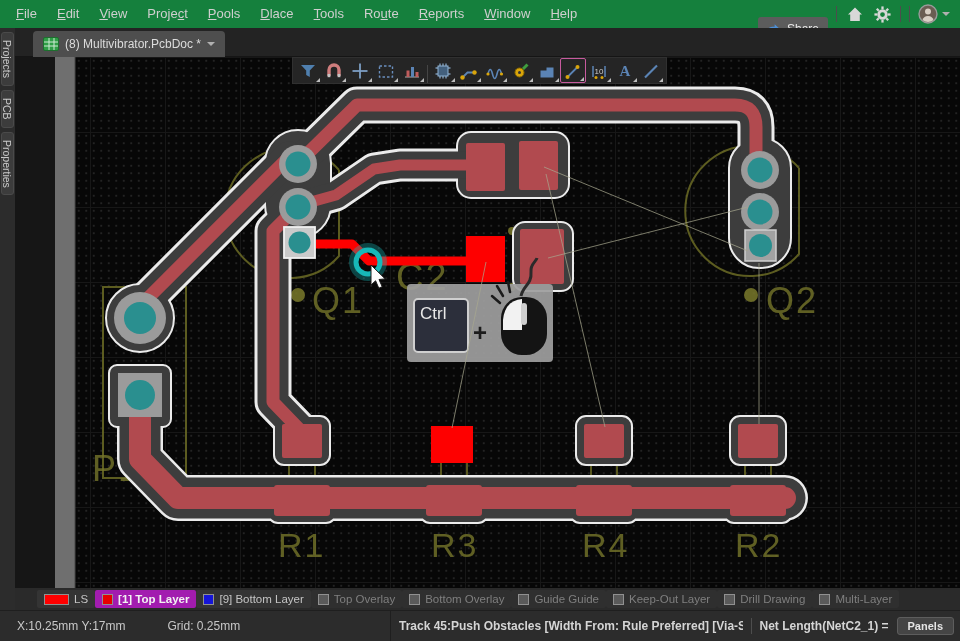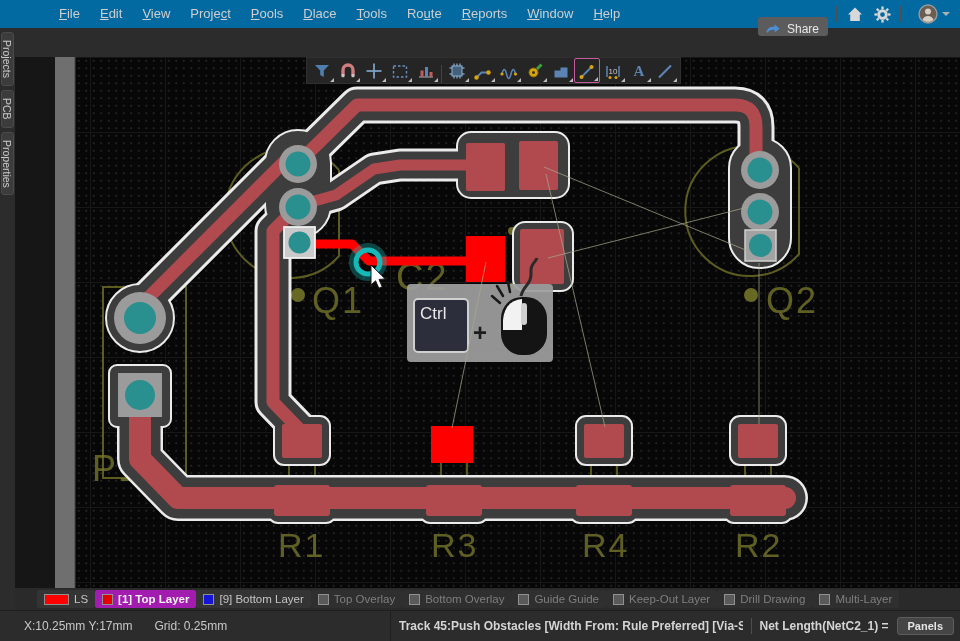--- a/index.html
+++ b/index.html
@@ -1,20 +1,20 @@
 <!DOCTYPE html>
 <html><head>
 <meta charset="utf-8">
 <style>
   * { margin:0; padding:0; box-sizing:border-box; }
   html,body { width:960px; height:641px; overflow:hidden; background:#111; font-family:"Liberation Sans", sans-serif; }
   #app { position:relative; width:960px; height:641px; background:#2c2c2c; }
 
   
-  #menubar { position:absolute; left:0; top:0; width:960px; height:28px; background:#0369a1; display:flex; align-items:center; color:#cfcfcf; font-size:13px;padding-left:43px; }
+  #menubar { position:absolute; left:0; top:0; width:960px; height:28px; background:#15803d; display:flex; align-items:center; color:#cfcfcf; font-size:13px; }
   .menu-item { padding:0 10px; height:28px; line-height:28px; cursor:default; }
   .menu-item:first-child { margin-left:6px; }
   .menu-item .mn { text-decoration:underline; }
   #menubar-right { margin-left:auto; display:flex; align-items:center; gap:8px; padding-right:10px; }
   .tb-sep { width:1px; height:16px; background:#4d4d4d; }
   #share-btn { display:flex; align-items:flex-end; gap:5px; background:#5c5c5c; border-radius:3px; height:19px; padding:0 9px 0 6px; font-size:12px; color:#e8e8e8;margin-top:24px; }
   #account { display:flex; align-items:center; gap:5px; color:#d2d2d2; font-size:12.5px; }
   #avatar-wrap { display:flex; align-items:center; gap:4px; }
   .caret { width:0; height:0; border-left:4px solid transparent; border-right:4px solid transparent; border-top:4px solid #b0b0b0; }
 
@@ -58,21 +58,21 @@
   #layerbar { position:absolute; left:15px; top:588px; width:945px; height:22px; background:#2a2a2a; display:flex; align-items:center; padding-left:22px; font-size:11.5px; }
   .ltab { display:flex; align-items:center; gap:5px; height:18px; padding:0 7px; border-radius:2px; background:#343434; color:#c4c4c4; white-space:nowrap; }
   .ltab.active { background:#a21caf; color:#f2f2f2; font-weight:bold; }
   .ltab.disabled { background:#2f2f2f; color:#7f7f7f; }
   .lsw { width:11px; height:11px; border:1px solid #909090; background:#5a5a5a; }
   .lsw.red { background:#e60000; } .lsw.blue { background:#1515d8; }
   .lsw.wide { width:25px; background:#ff0000; }
 
   
   #statusbar { position:absolute; left:0; top:610px; width:960px; height:31px; background:#2c2c2c; border-top:1px solid #1f1f1f; display:flex; align-items:center; color:#c8c8c8; font-size:12px; }
-  #status-left { width:390px; display:flex; gap:22px; padding-left:24px; }
+  #status-left { width:390px; display:flex; gap:42px; padding-left:17px; }
   #status-right { flex:1; display:flex; align-items:center; gap:8px; border-left:1px solid #1f1f1f; padding-left:8px; height:100%; font-weight:bold; color:#d5d5d5; overflow:hidden; }
   #status-track { max-width:470px; white-space:nowrap; overflow:hidden; }
   #status-net { white-space:nowrap; }
   #panels-btn { margin-left:auto; margin-right:6px; background:#454545; border:1px solid #5d5d5d; border-radius:3px; padding:2px 10px; color:#e5e5e5; font-size:11px; font-weight:bold; white-space:nowrap; }
 </style>
 </head>
 <body>
 
 <div id="app">
 
@@ -119,20 +119,33 @@
         <svg width="20" height="20" viewBox="0 0 20 20">
           <circle cx="10" cy="10" r="9" fill="#6a5d52" stroke="#9a9a9a" stroke-width="1.4"></circle>
           <circle cx="10" cy="7.5" r="3" fill="#d8cfc4"></circle>
           <path d="M4.5 16a5.8 5.8 0 0 1 11 0 9 9 0 0 1-11 0Z" fill="#d8cfc4"></path>
         </svg>
         <div class="caret"></div>
       </div>
     </div>
   </div>
 
+  <div id="tabbar">
+    <div id="doc-tab">
+      <svg width="16" height="14" viewBox="0 0 16 14">
+        <rect x="0.5" y="0.5" width="15" height="13" rx="1.5" fill="#2f9e46" stroke="#1d6f2e"></rect>
+        <line x1="1" y1="5" x2="15" y2="5" stroke="#cfe9d4" stroke-width="1"></line>
+        <line x1="1" y1="9" x2="15" y2="9" stroke="#cfe9d4" stroke-width="1"></line>
+        <line x1="6" y1="1" x2="6" y2="13" stroke="#cfe9d4" stroke-width="1"></line>
+        <line x1="11" y1="1" x2="11" y2="13" stroke="#cfe9d4" stroke-width="1"></line>
+      </svg>
+      <span>(8) Multivibrator.PcbDoc *</span>
+      <div class="caret"></div>
+    </div>
+  </div>
 
   <div id="sidebar">
     <div class="side-tab">Projects</div>
     <div class="side-tab">PCB</div>
     <div class="side-tab">Properties</div>
   </div>
 
   <div id="canvas">
     <svg id="board-svg" viewBox="15 57 945 531">
       <defs>
@@ -281,21 +294,21 @@
         </g>
       </g>
 
       <line class="rat" x1="486" y1="262" x2="452" y2="428"></line>
 
       <circle cx="368" cy="262" r="15" fill="none" stroke="#17b8b8" stroke-width="8" opacity="0.35"></circle>
       <circle cx="368" cy="262" r="12" fill="none" stroke="#17b8b8" stroke-width="5"></circle>
       <path d="M 371,265 l 0,20 l 4.6,-4.2 l 3.2,7.4 l 3.4,-1.5 l -3.2,-7.2 l 6.2,-0.6 Z" fill="#fdfdfd" stroke="#1a1a1a" stroke-width="1" stroke-linejoin="round"></path>
     </svg>
 
-    <div id="activebar" style="left:291px; top:0;align-items:flex-end;">
+    <div id="activebar" style="left:277px; top:0;align-items:flex-end;">
       <div class="tool">
           <svg width="20" height="20" viewBox="0 0 20 20">
             <path d="M3 4h14l-5.2 5.5V16l-3.6-2V9.5Z" fill="#4f7fae"></path>
           </svg>
         </div>
       <div class="tool">
           <svg width="20" height="20" viewBox="0 0 20 20">
             <path d="M5 15V9a5 5 0 0 1 10 0v6" stroke="#cf7d7d" stroke-width="3.4" fill="none"></path>
             <rect x="3.6" y="13" width="2.8" height="3.2" fill="#c4c4c4"></rect>
             <rect x="13.6" y="13" width="2.8" height="3.2" fill="#c4c4c4"></rect>

